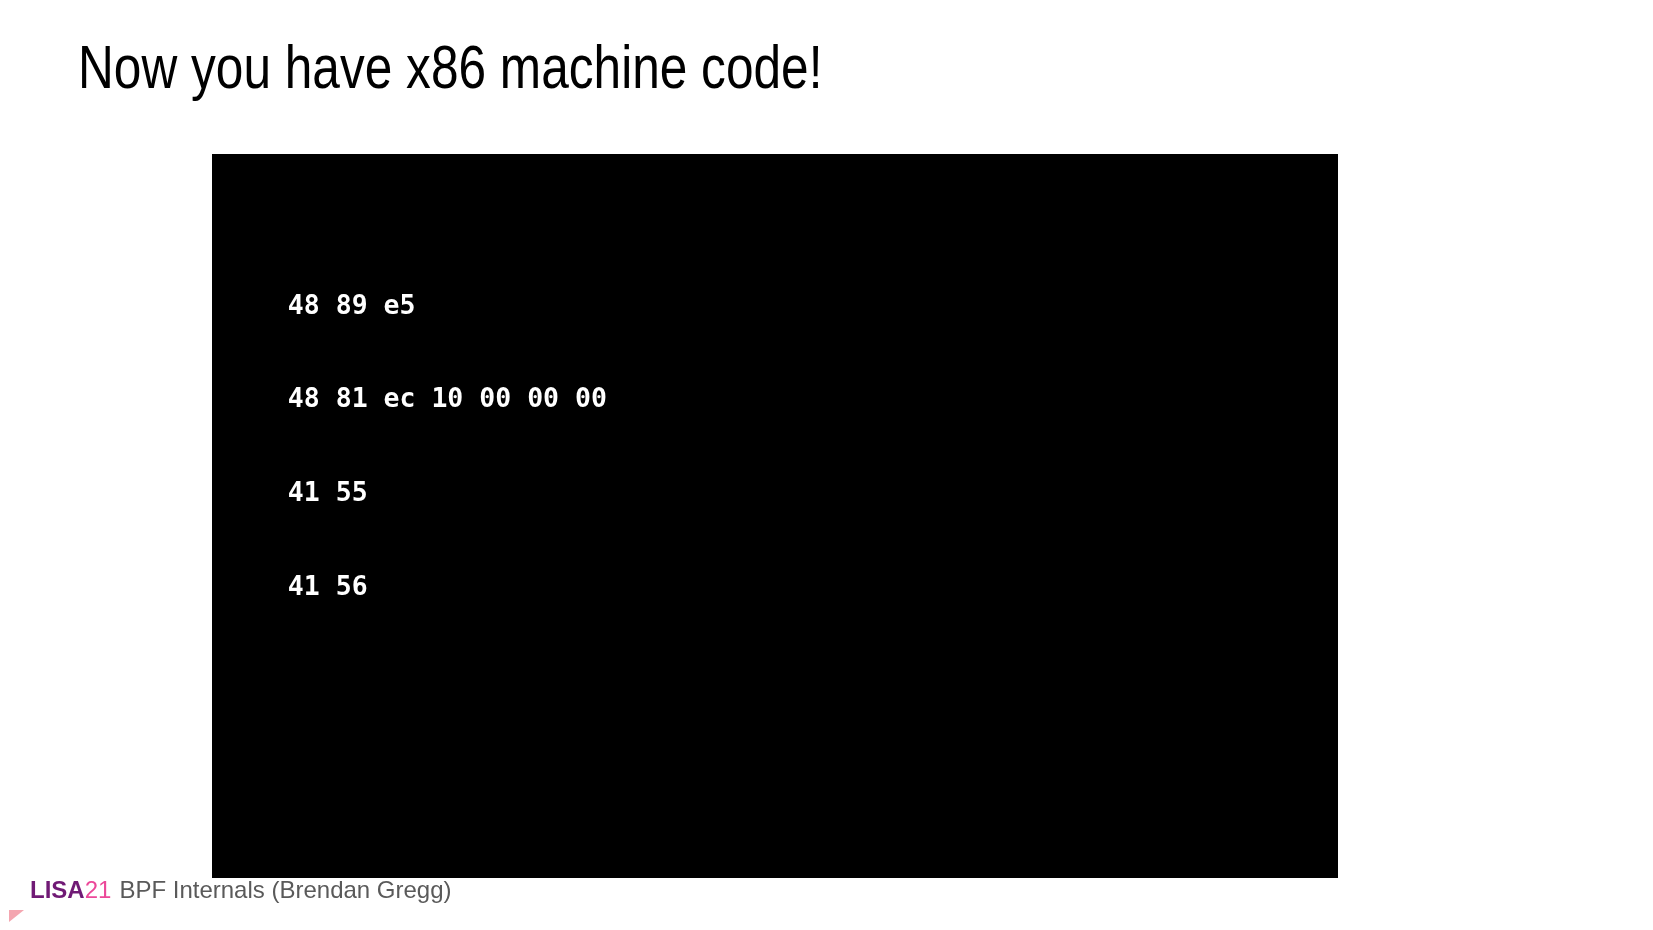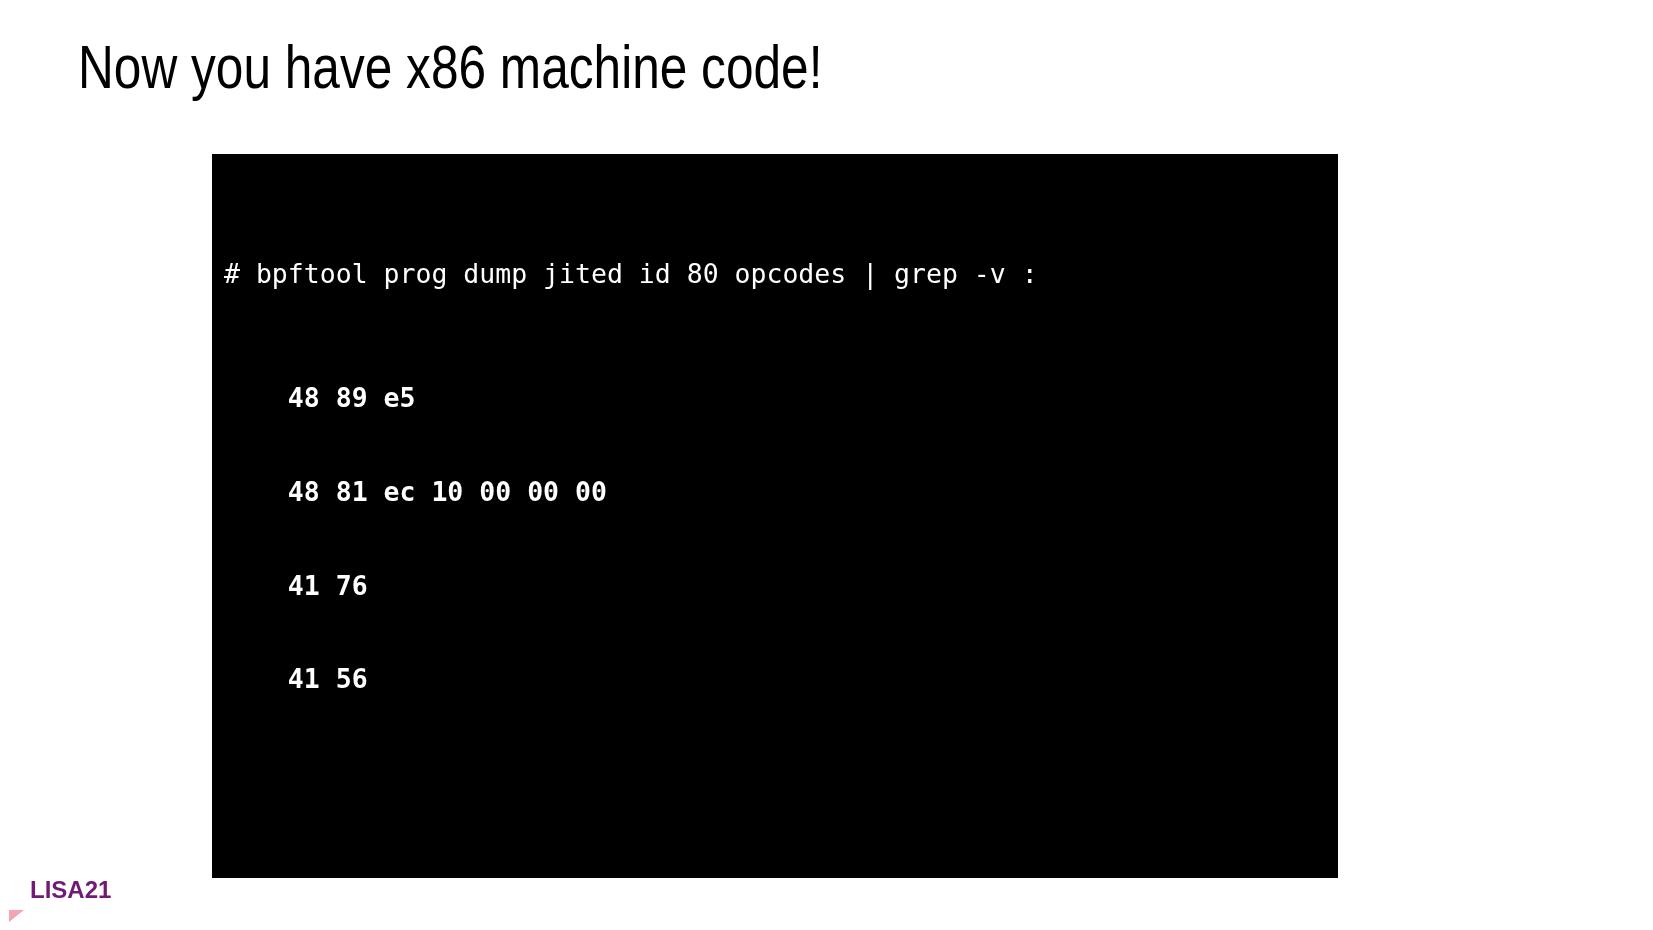--- a/index.html
+++ b/index.html
@@ -86,22 +86,22 @@
     color: #5a5a5a;
     white-space: nowrap;
     display: flex;
     align-items: baseline;
   }
   #footer-lisa {
     font-weight: bold;
     color: #701a75;
   }
   #footer-year {
-    font-weight: 700;
-    color: #701a75;
+    font-weight: 400;
+    color: #ec4899;
   }
   #footer-text {
     font-weight: 400;
     color: #5a5a5a;
     margin-left: 8px;
   }
   #footer-mark {
     position: absolute;
     left: 9px;
     bottom: 8px;
@@ -112,25 +112,24 @@
   }
 </style>
 </head>
 <body>
 
 <div id="slide-title">Now you have x86 machine code!</div>
 
 <div id="terminal">
   <div id="terminal-body">
 
-    <div class="term-line cmd-line"># bpftool prog dump jited id 80 opcodes | grep -v :</div>
 
     <div class="term-line hex-line">    48 89 e5</div>
     <div class="term-line hex-line">    48 81 ec 10 00 00 00</div>
-    <div class="term-line hex-line">    41 76</div>
+    <div class="term-line hex-line">    41 55</div>
     <div class="term-line hex-line">    41 56</div>
     
     
     
     
     
 
     
     
 
@@ -143,14 +142,15 @@
     
 
     
   </div>
 
 </div>
 
 <div id="footer">
   <span id="footer-lisa">LISA</span>
   <span id="footer-year">21</span>
+  <span id="footer-text">BPF Internals (Brendan Gregg)</span>
 </div>
 <div id="footer-mark"></div>
 
 </body></html>

